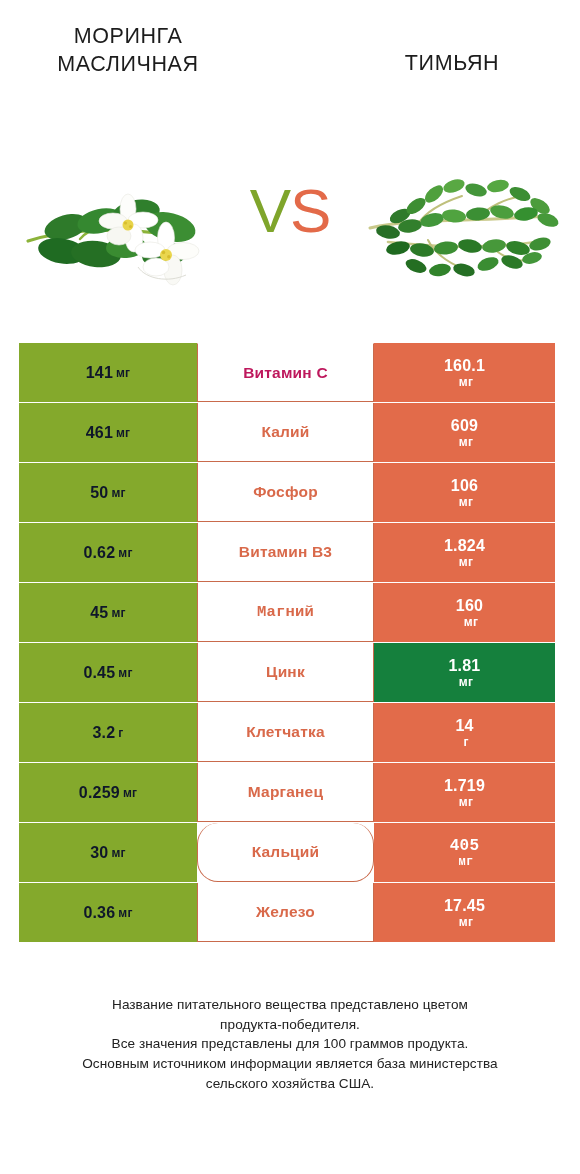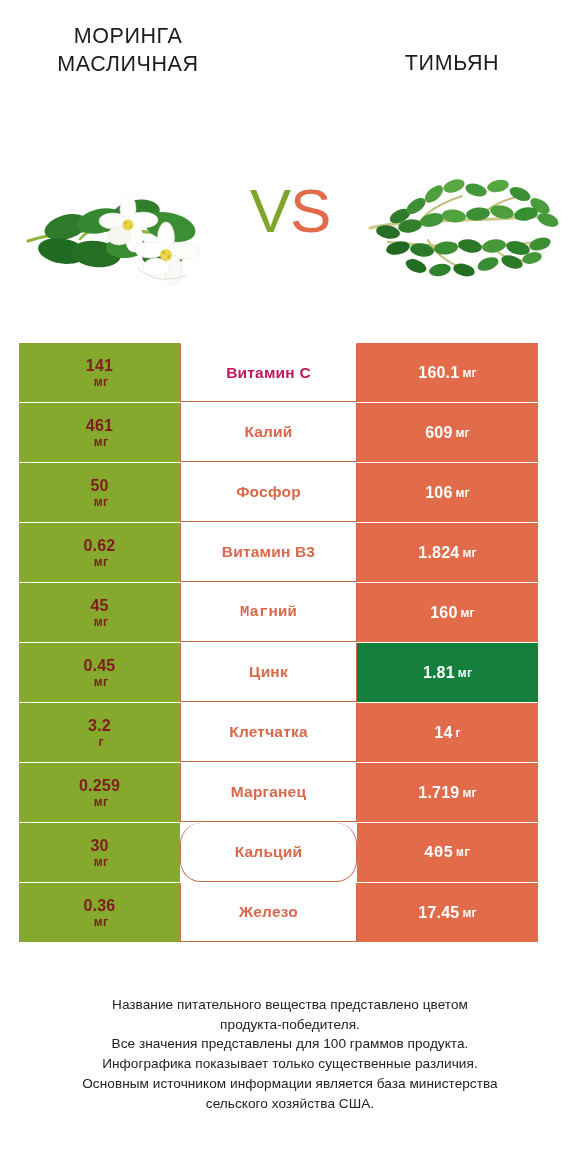--- a/index.html
+++ b/index.html
@@ -84,41 +84,41 @@
     height: 59px;
     margin-bottom: 1px;
   }
   .cell {
     display: flex;
     align-items: center;
     justify-content: center;
     height: 100%;
   }
   .cell.left {
-    width: 161px;
+    width: 178px;
     background: #84A92C;
-    color: #7f1d1d;
-    flex-direction: column;
+    color: #0f172a;
   }
   .cell.mid {
     width: 177px;
     background: #ffffff;
     color: #D9694A;
     border-left: 1px solid #C96A4C;
     border-right: 1px solid #C96A4C;
     border-bottom: 1px solid #C96A4C;
     font-size: 15.5px;
     font-weight: 700;
     letter-spacing: 0.2px;
   }
   .row:first-child .cell.mid { border-top: 1px solid #ffffff; }
   .cell.right {
     width: 181px;
     background: #E26B4A;
     color: #ffffff;
+    flex-direction: column;
   }
 
   .val {
     font-size: 16px;
     font-weight: 700;
     letter-spacing: 0.2px;
     white-space: nowrap;
   }
   .unit {
     font-size: 12px;
@@ -375,18 +375,17 @@
           <span class="val">17.45</span>
           <span class="unit">мг</span>
         </div>
       </div>
     </div>
 
   <div class="footer">
     <p>Название питательного вещества представлено цветом</p>
     <p>продукта-победителя.</p>
     <p>Все значения представлены для 100 граммов продукта.</p>
-    <p>Инфографика показывает только существенные различия.</p>
     <p>Основным источником информации является база министерства</p>
     <p>сельского хозяйства США.</p>
   </div>
 
 </div>
 
 </body></html>

